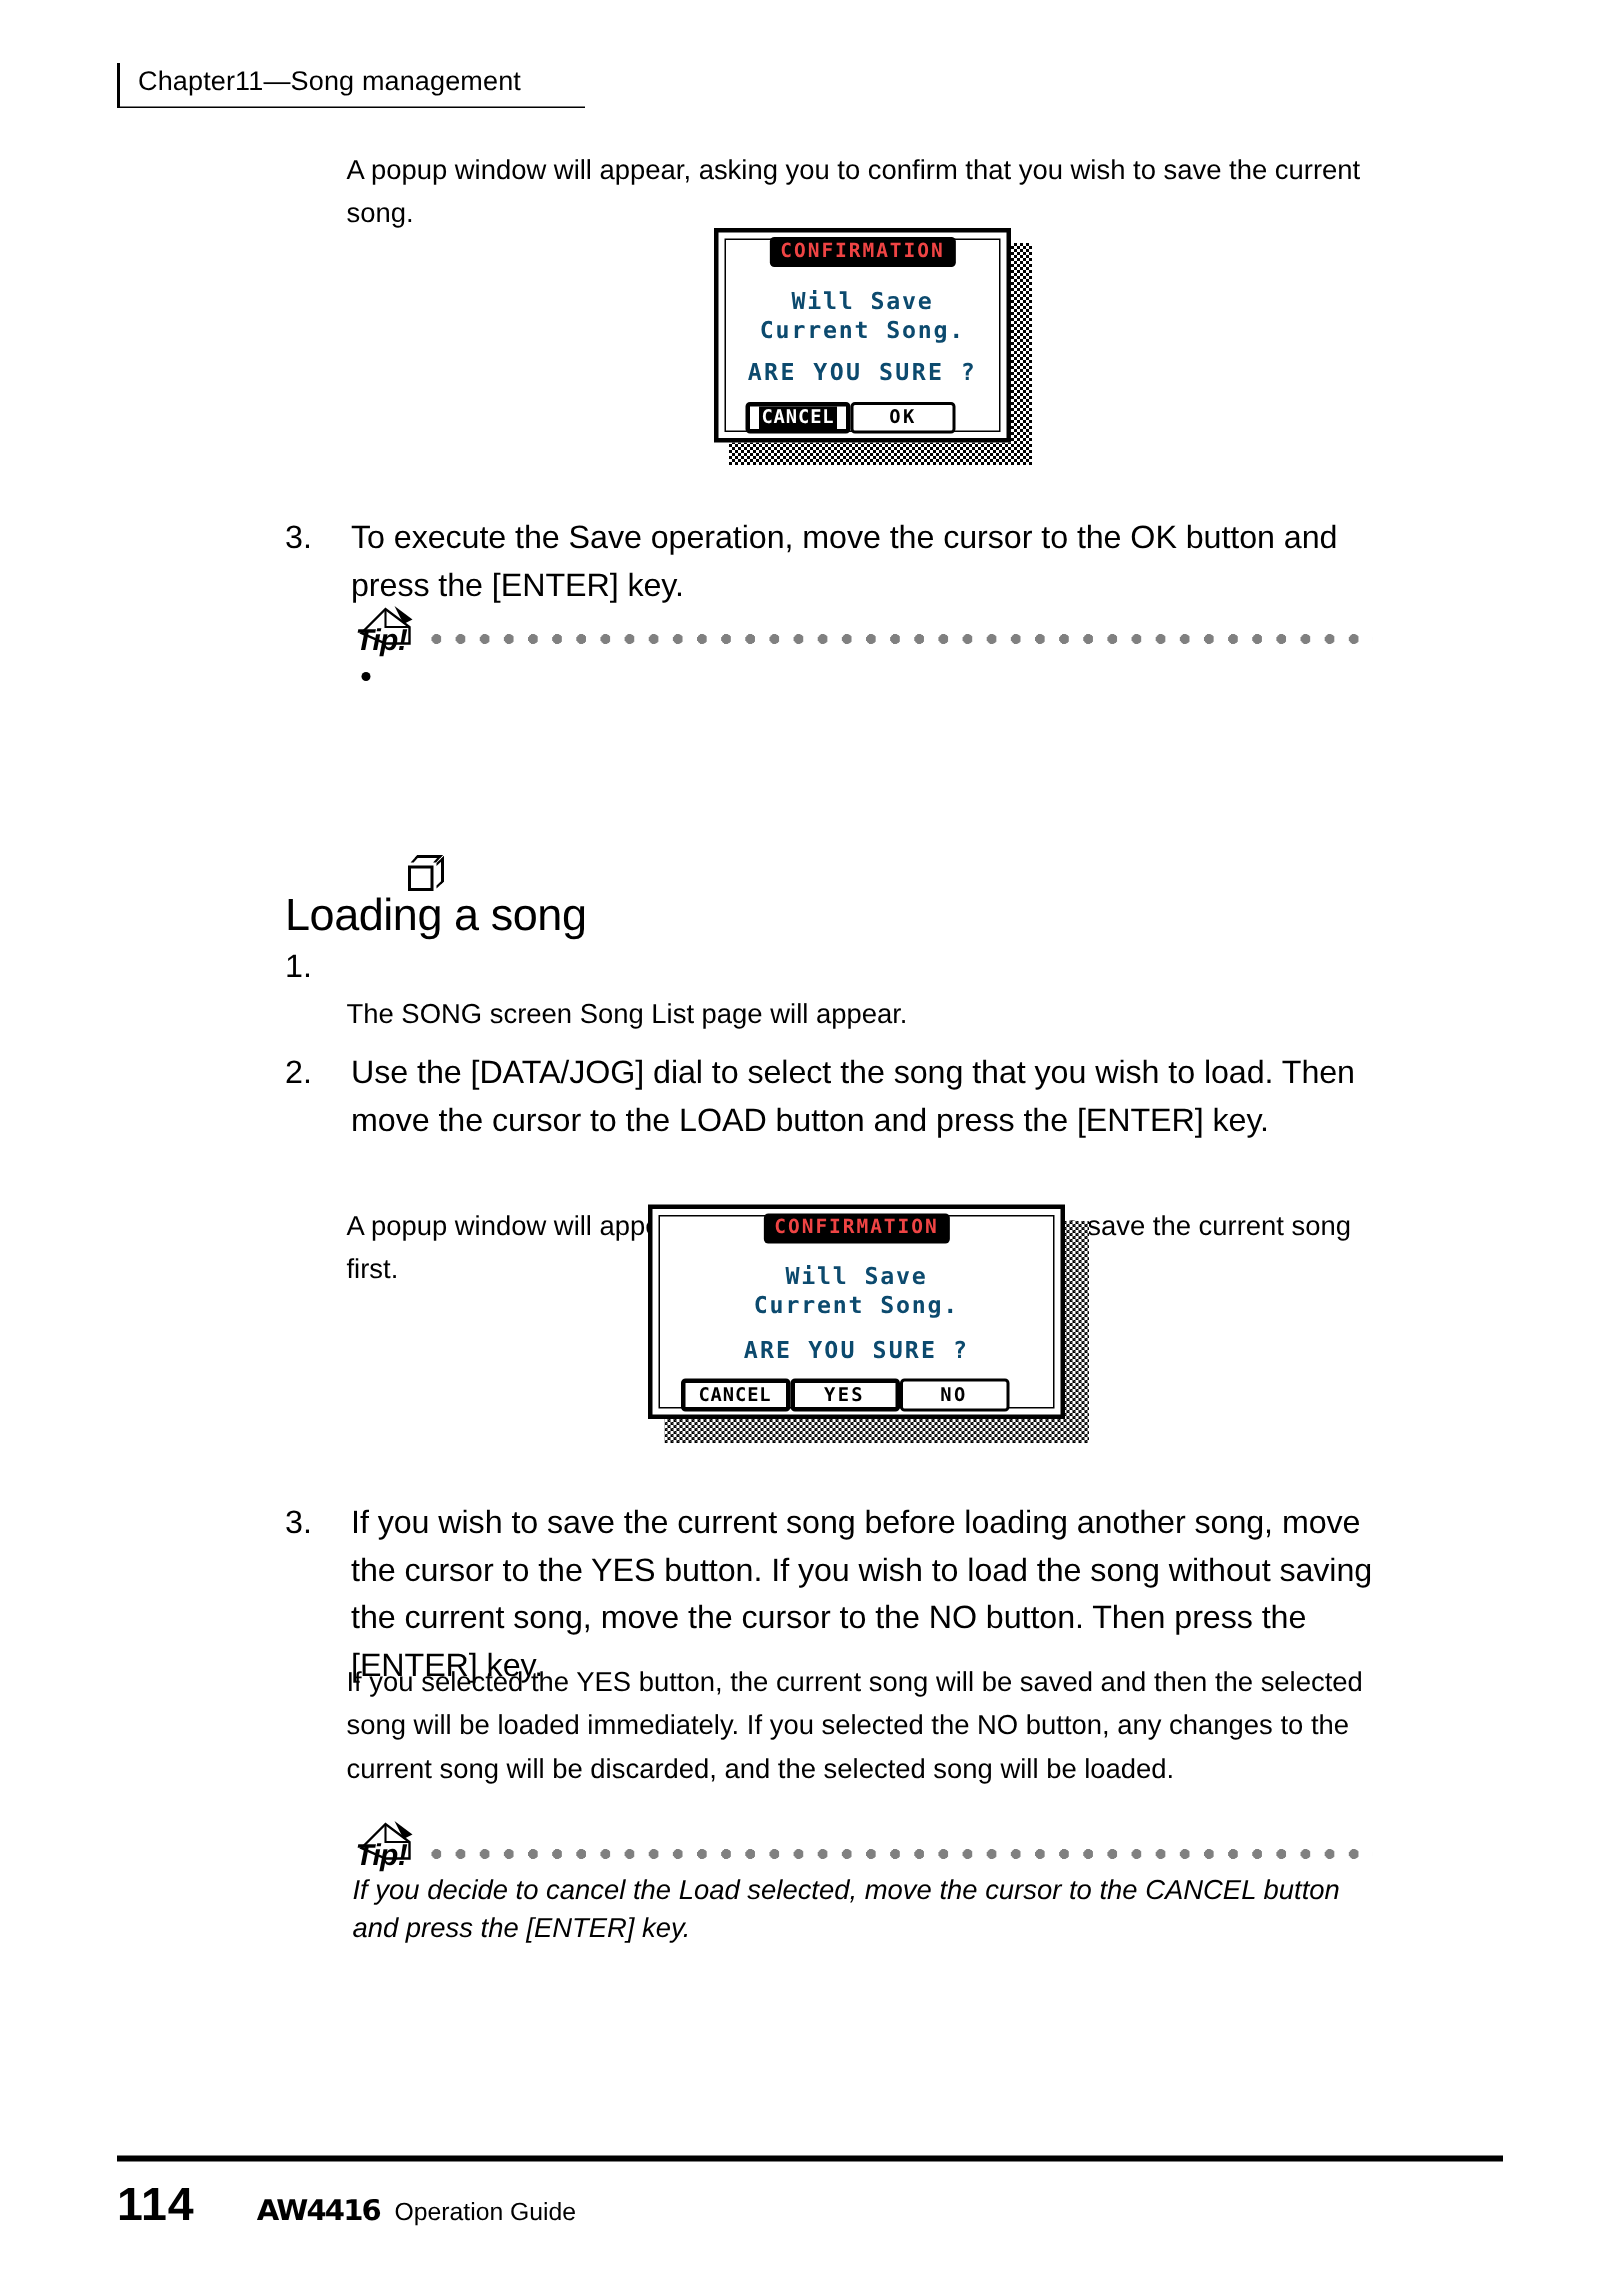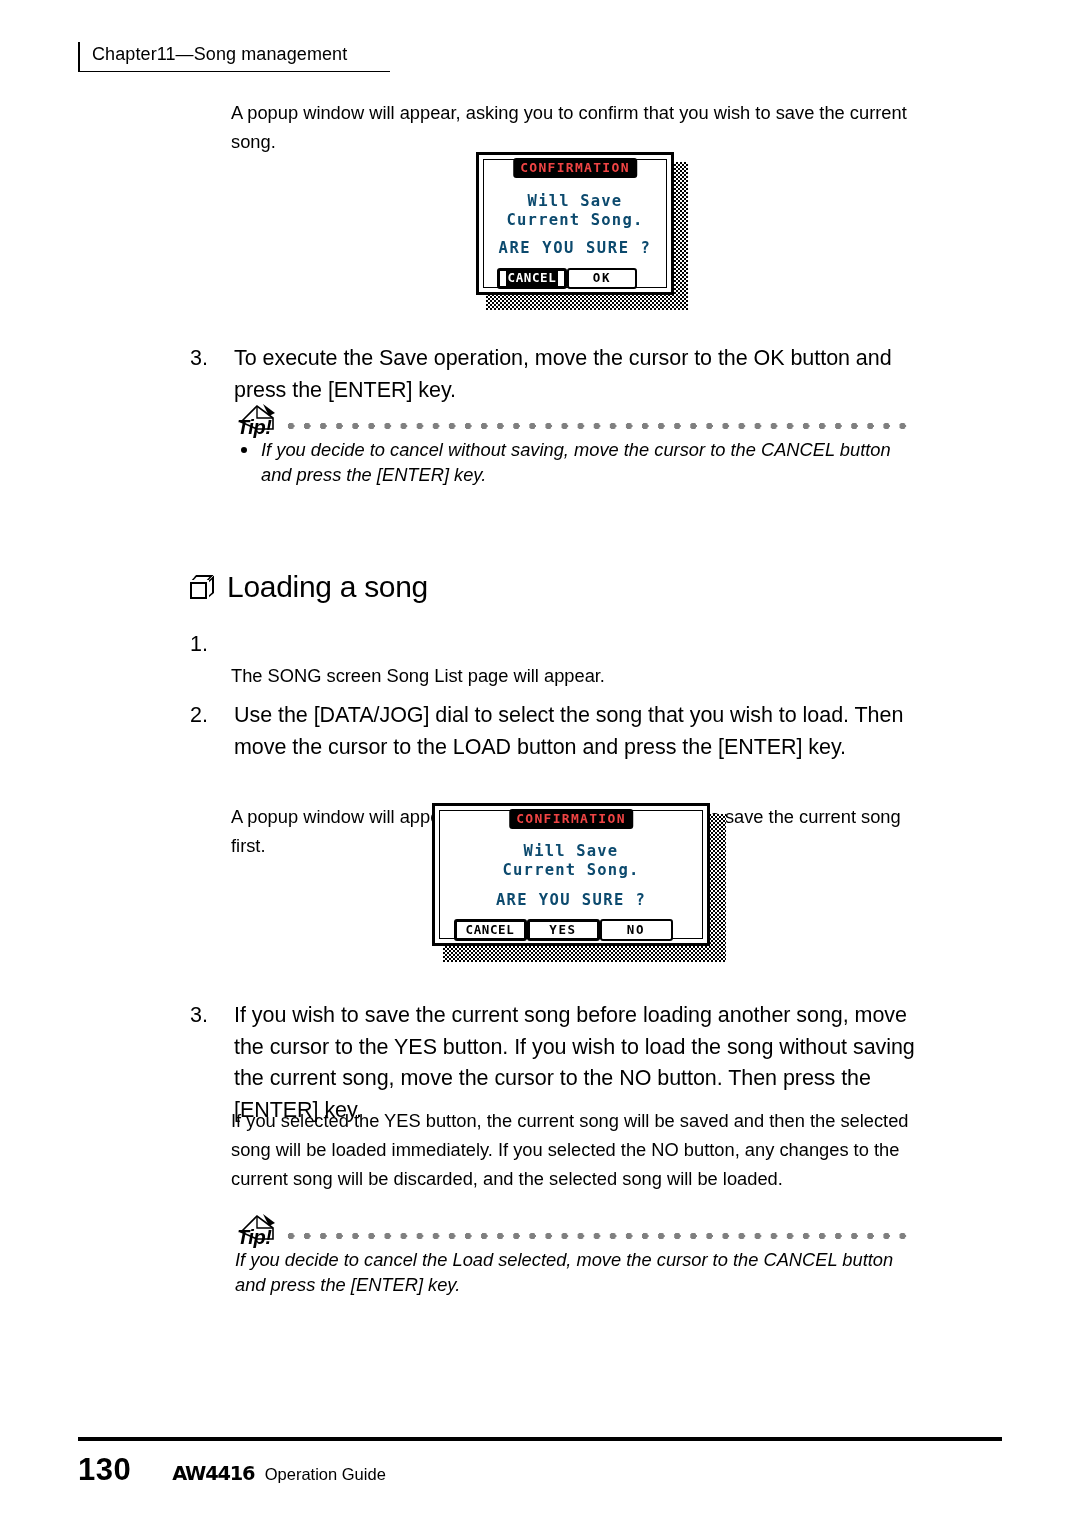--- a/index.html
+++ b/index.html
@@ -60,20 +60,21 @@
     letter-spacing: -0.05px;
   }
 
   
   .section-head {
     position: absolute;
     left: 190px;
     top: 570px;
     display: flex;
     align-items: center;
+    flex-direction: column;
   }
   .cube-icon {
     position: relative;
     width: 24px;
     height: 24px;
     margin-right: 13px;
     flex: 0 0 24px;
   }
   .cube-icon .face {
     position: absolute;
@@ -341,21 +342,20 @@
       <path d="M6 20 L22 4 L38 16 L38 27 L22 27 Z" fill="#ffffff" stroke="#000000" stroke-width="1.6"></path>
       <path d="M22 4 L22 16 L38 16" fill="none" stroke="#000000" stroke-width="1.4"></path>
       <path d="M28 2 L40 11 L34 14 Z" fill="#000000"></path>
     </svg>
     <div class="tip-word">Tip!</div>
     <div class="tip-dots"></div>
   </div>
   <ul class="tip-list">
     <li class="tip-li">
       <span class="bullet"></span>
-      <span>If you decide to cancel without saving, move the cursor to the CANCEL button and press the [ENTER] key.</span>
     </li>
   </ul>
 </div>
 
 <div class="section-head">
   <span class="cube-icon">
     <span class="top"></span>
     <span class="side"></span>
     <span class="face"></span>
   </span>
@@ -410,16 +410,16 @@
       <path d="M28 2 L40 11 L34 14 Z" fill="#000000"></path>
     </svg>
     <div class="tip-word">Tip!</div>
     <div class="tip-dots"></div>
   </div>
   <div class="tip-para">If you decide to cancel the Load selected, move the cursor to the CANCEL button and press the [ENTER] key.</div>
 </div>
 
 <div class="footer-rule"></div>
 <div class="footer">
-  <span class="footer-page">130</span>
+  <span class="footer-page">114</span>
   <span class="footer-logo">AW4416</span>
   <span class="footer-guide">Operation Guide</span>
 </div>
 
 </body></html>

